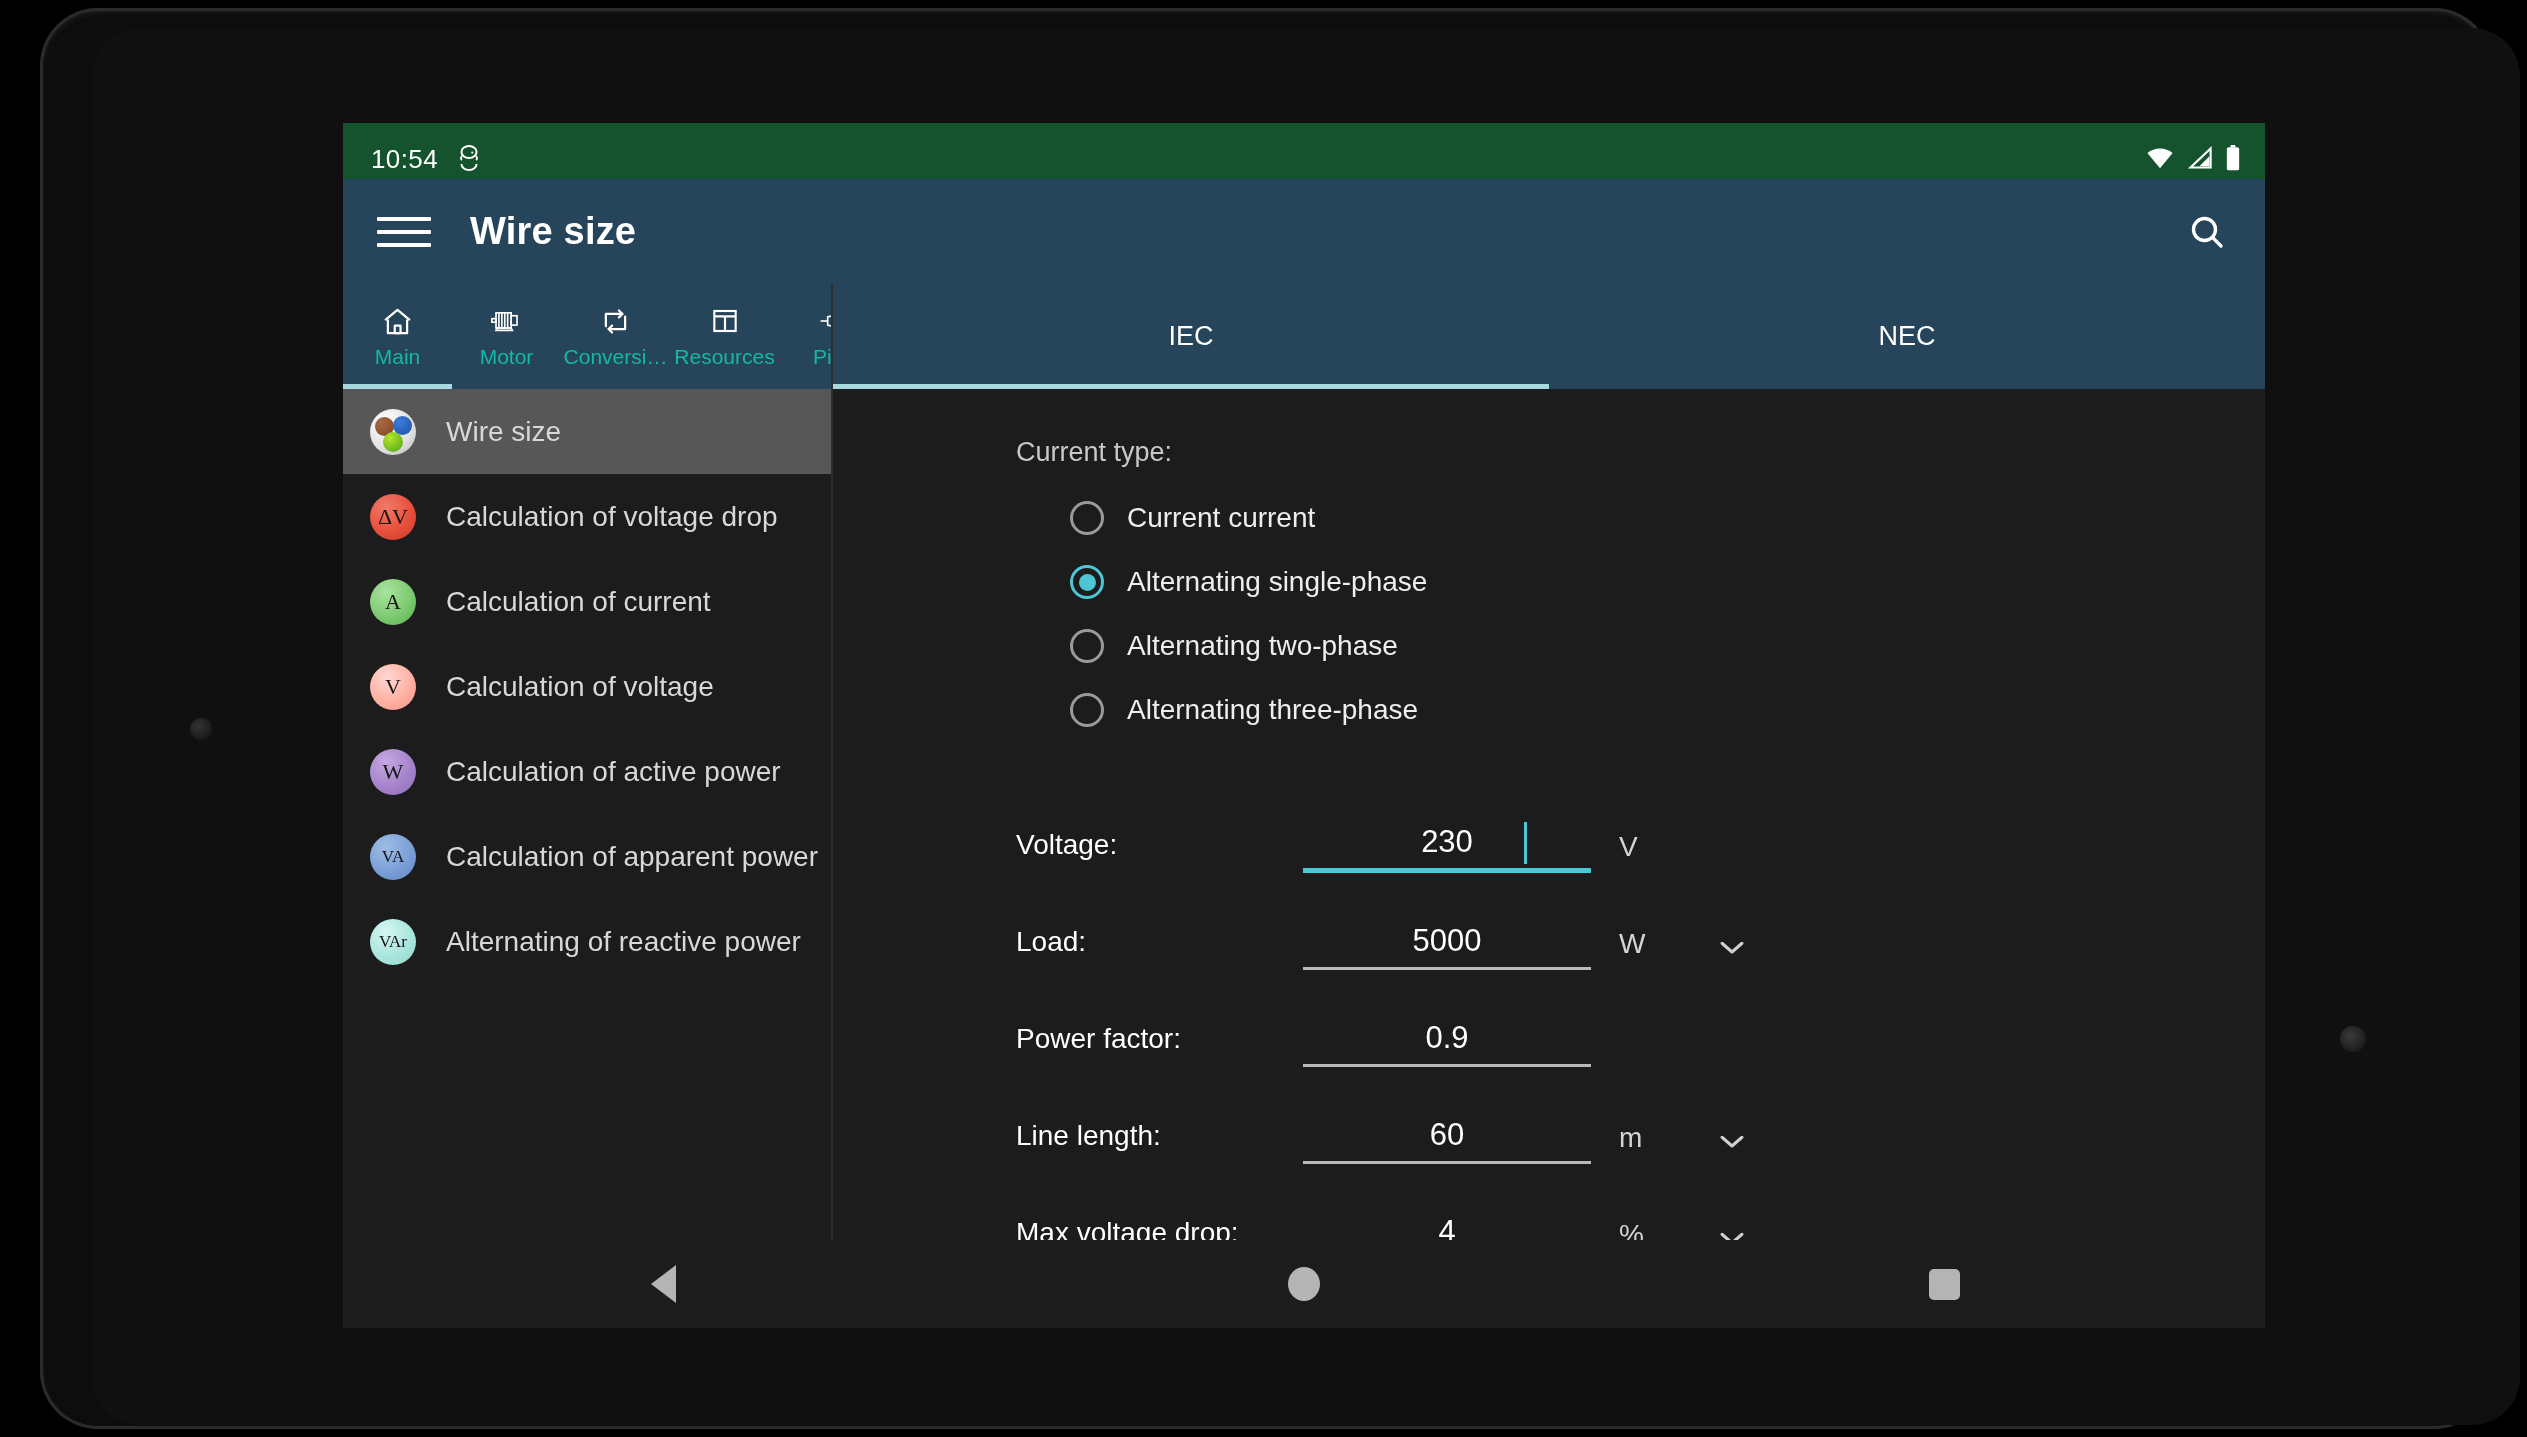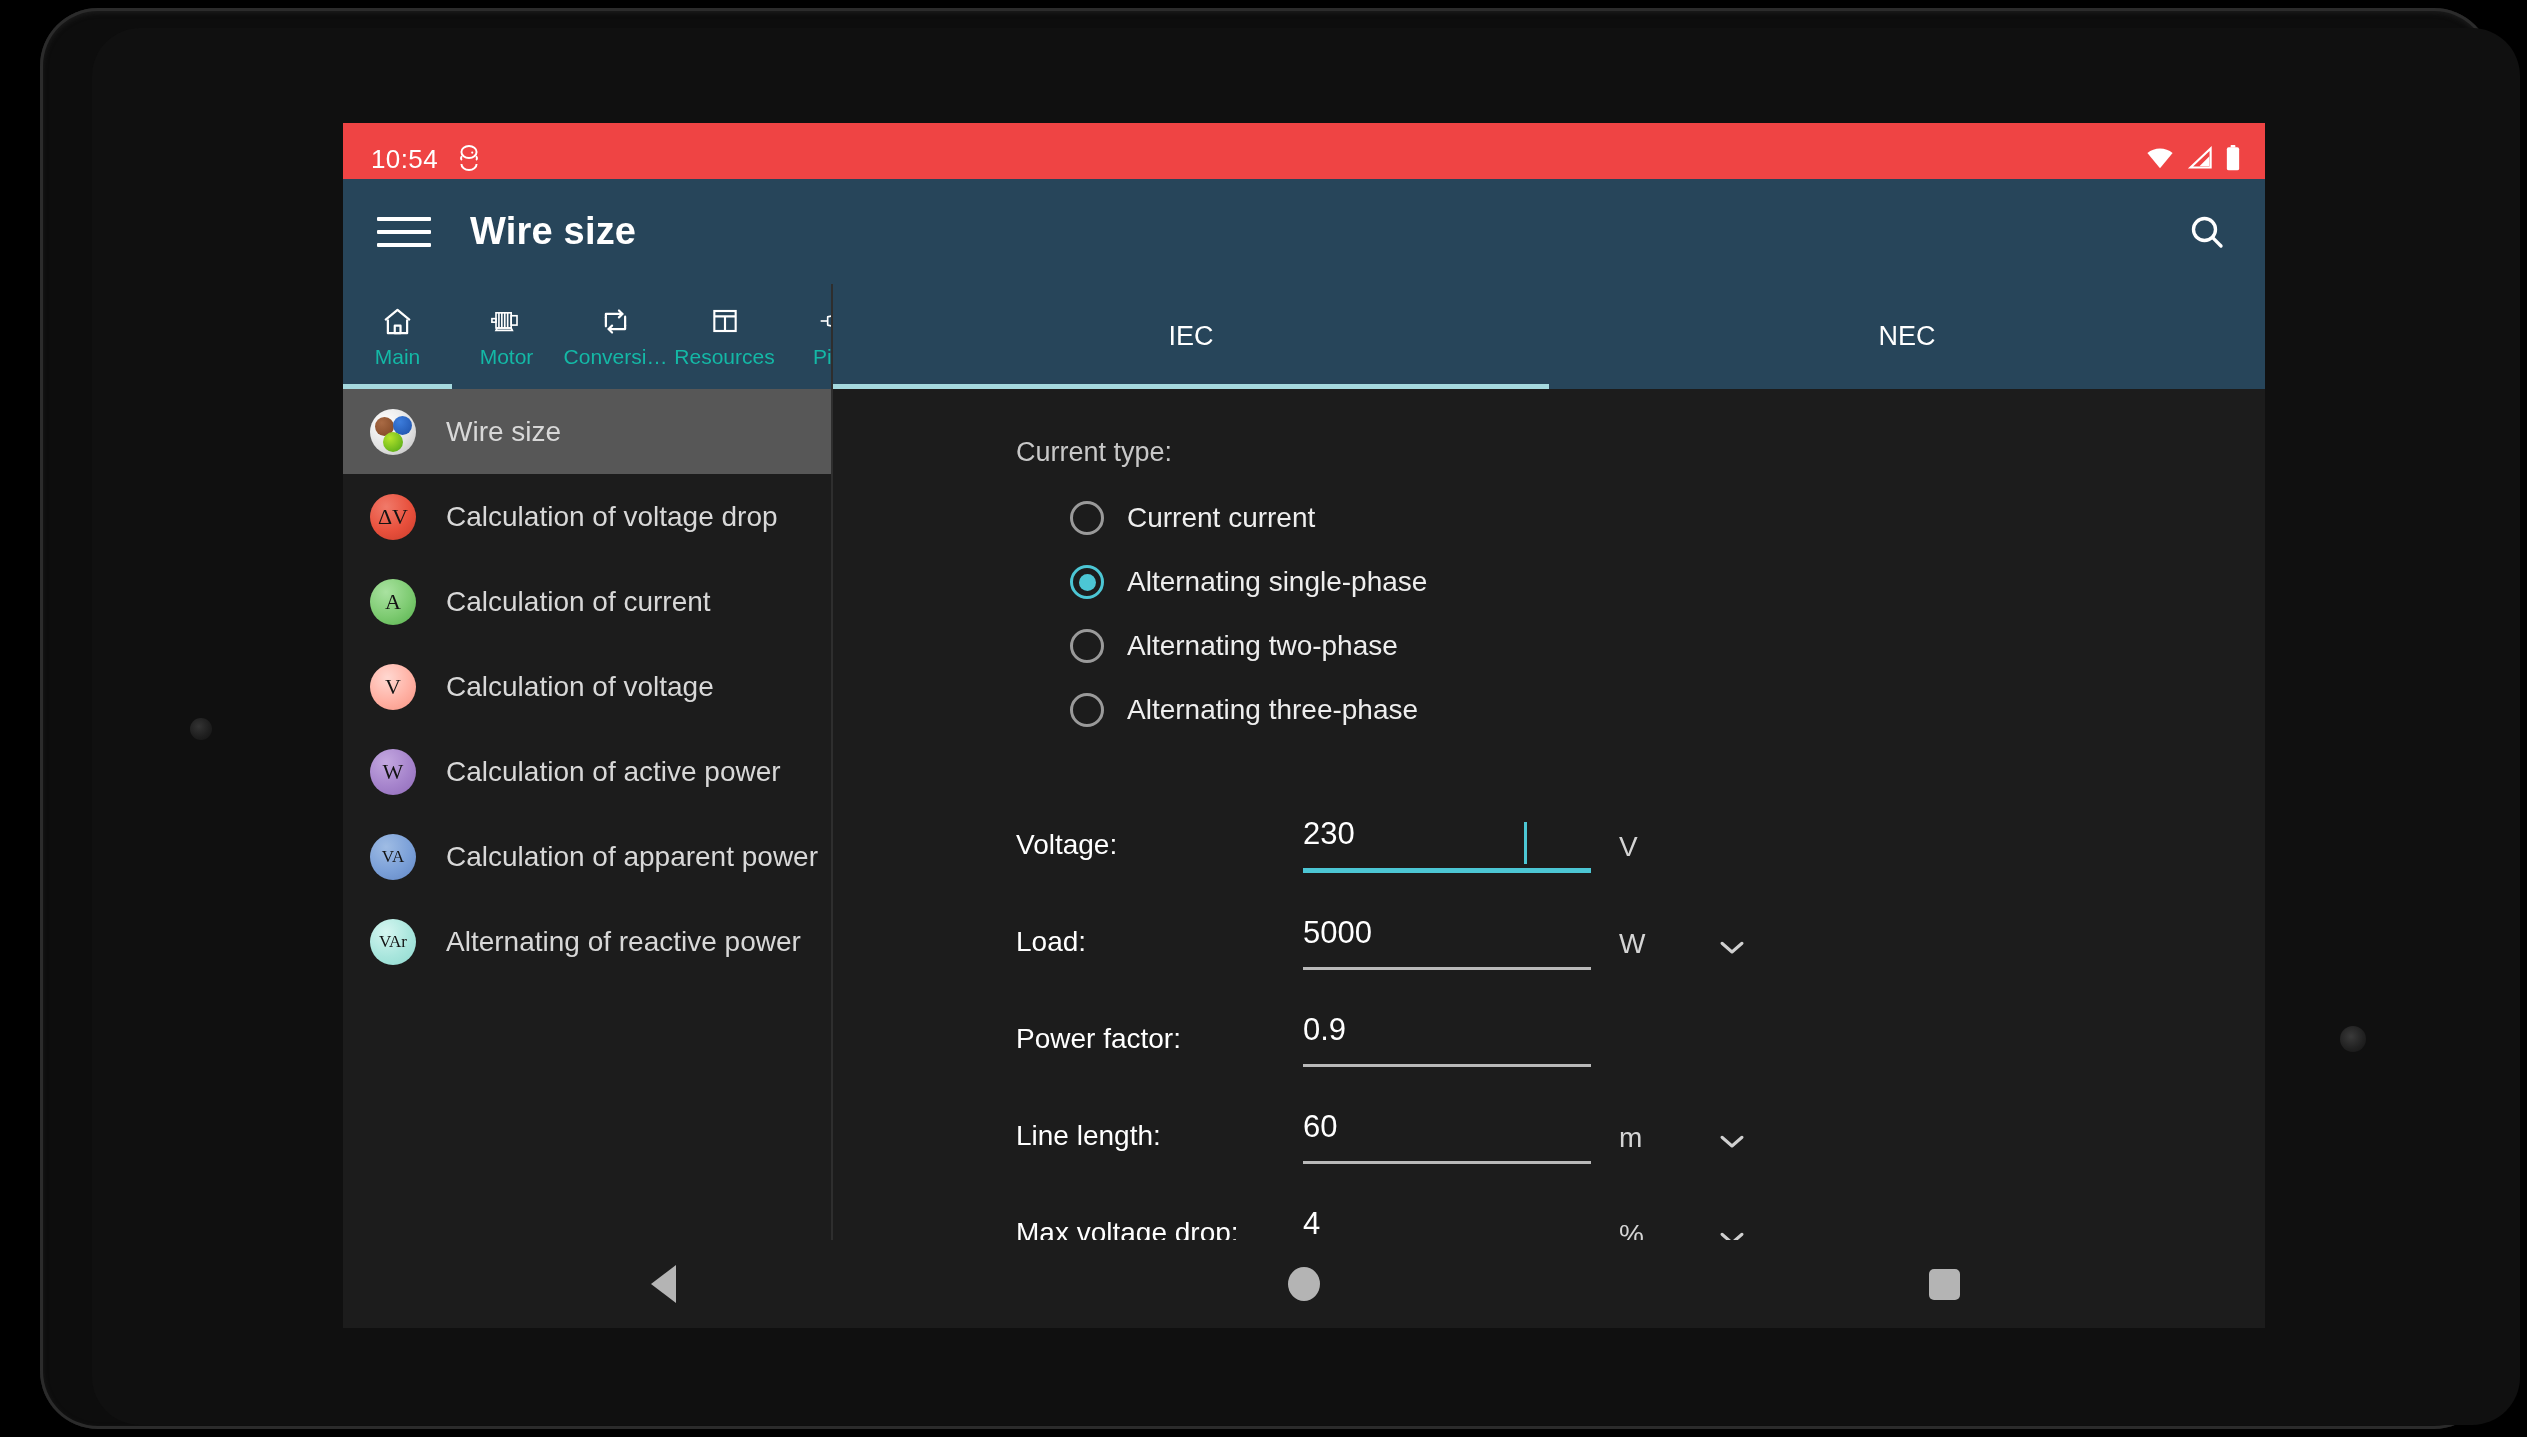--- a/index.html
+++ b/index.html
@@ -54,21 +54,21 @@
     left: 303px; top: 115px;
     width: 1922px; height: 1205px;
     background: #1c1c1c;
     overflow: hidden;
   }
 
   
   #status-bar {
     position: absolute; left: 0; top: 0;
     width: 100%; height: 56px;
-    background: #ef4444;
+    background: #14532d;
     display: flex; align-items: center;
     padding: 17px 24px 0 28px;
   }
   #status-left { display: flex; align-items: center; gap: 18px; }
   #status-time { color: #ffffff; font-size: 26px; letter-spacing: .4px; }
   #status-right { margin-left: auto; display: flex; align-items: center; gap: 12px; }
 
   
   #app-bar {
     position: absolute; left: 0; top: 56px;
@@ -202,22 +202,22 @@
 
   
   #fields { margin-top: 34px; }
   .field-row { display: flex; align-items: flex-end; height: 97px; }
   .field-label {
     width: 470px; padding-left: 183px;
     color: #ffffff; font-size: 28px; padding-bottom: 12px;
   }
   .field-input-wrap {
     width: 288px; position: relative;
-    display: flex; align-items: flex-end; justify-content: flex-start;
-    padding-bottom: 16px;
+    display: flex; align-items: flex-end; justify-content: center;
+    padding-bottom: 8px;
     border-bottom: 3px solid #b9b9b9;
   }
   .field-input-wrap.focused { border-bottom-color: #4cc6d4; border-bottom-width: 5px; }
   .field-value { color: #ffffff; font-size: 31px; }
   .caret {
     width: 3px; height: 42px; background: #4cc6d4;
     position: absolute; bottom: 4px;
   }
   .field-unit {
     width: 96px; padding-left: 28px; color: #d4d4d4;

